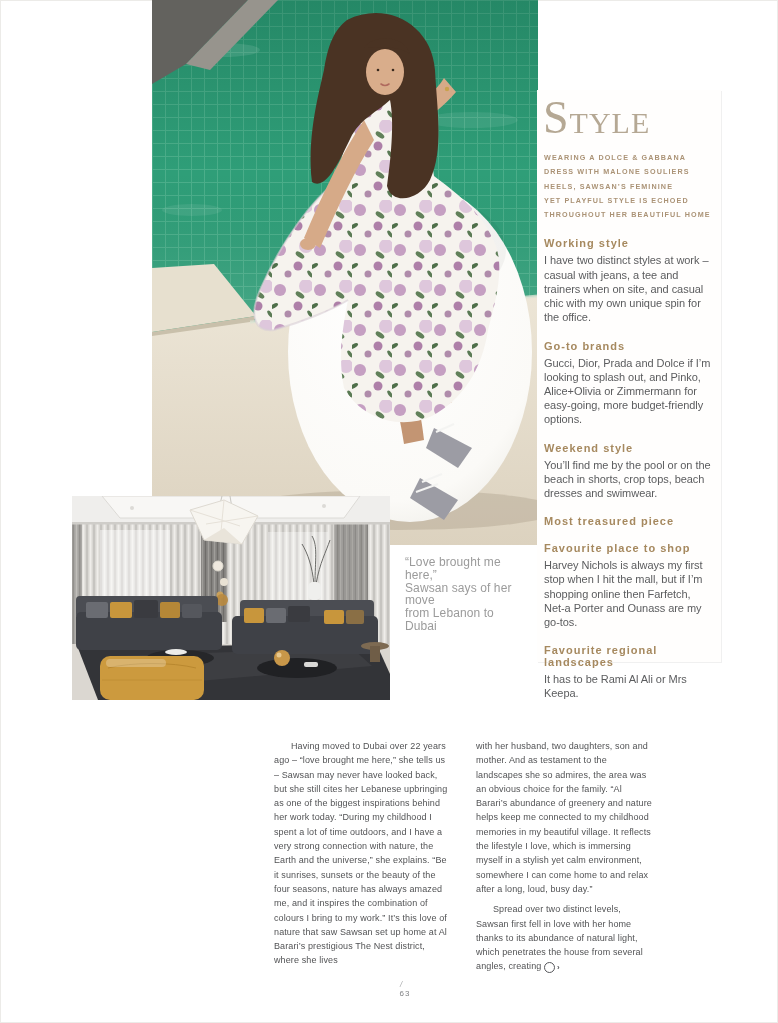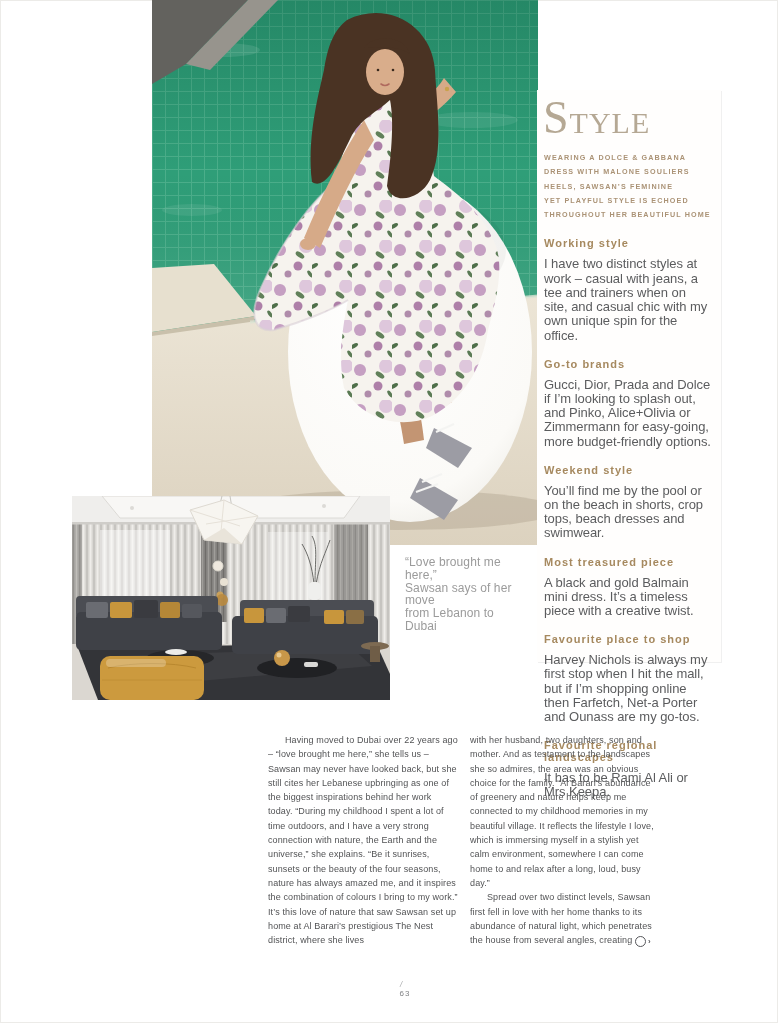--- a/index.html
+++ b/index.html
@@ -20,31 +20,31 @@
     font-family:"Liberation Serif",serif;color:#b5a894;font-size:30px;letter-spacing:1px;
     padding:8px 0 0 6px;line-height:40px;
   }
   .style-logo::first-letter{font-size:46px;}
   .standfirst{
     margin:8px 10px 0 7px;font-size:7.2px;font-weight:bold;letter-spacing:1.1px;
     line-height:14.3px;color:#ab9376;white-space:pre-line;
   }
   .style-section{margin:15px 10px 0 7px;}
   .sec-heading{font-size:11px;font-weight:bold;letter-spacing:1px;color:#a6895f;margin-bottom:4px;}
-  .sec-body{font-size:13px;letter-spacing:-0.05px;line-height:14.2px;color:#5b5c5e;margin-top:8px;}
+  .sec-body{font-size:11px;letter-spacing:-0.05px;line-height:14.2px;color:#5b5c5e;}
   
   .interior-photo{position:absolute;left:72px;top:496px;width:318px;height:204px;overflow:hidden;}
   .interior-photo svg{display:block;}
   
   .caption{
     position:absolute;left:405px;top:556px;width:120px;font-size:12px;line-height:12.8px;
     color:#9b9b9b;white-space:pre-line;letter-spacing:.1px;
   }
   
-  .article p{margin:0;font-size:9px;line-height:14.3px;color:#525355;letter-spacing:.12px;}
+  .article p{margin:6px;font-size:9px;line-height:14.3px;color:#525355;letter-spacing:.12px;}
   .col-left{position:absolute;left:268px;top:733px;width:190px;}
   .col-right{position:absolute;left:470px;top:733px;width:190px;}
   .indent{text-indent:17px;}
   .cont-icon{
     display:inline-flex;align-items:center;justify-content:center;
     width:9px;height:9px;border:1px solid #55565a;border-radius:50%;
     font-size:8px;line-height:9px;color:#55565a;margin-left:3px;vertical-align:-1px;
     font-weight:bold;
   }
   
@@ -155,21 +155,20 @@
     <div class="style-section">
       <div class="sec-heading">Go-to brands</div>
       <div class="sec-body">Gucci, Dior, Prada and Dolce if I’m looking to splash out, and Pinko, Alice+Olivia or Zimmermann for easy-going, more budget-friendly options.</div>
     </div>
     <div class="style-section">
       <div class="sec-heading">Weekend style</div>
       <div class="sec-body">You’ll find me by the pool or on the beach in shorts, crop tops, beach dresses and swimwear.</div>
     </div>
     <div class="style-section">
       <div class="sec-heading">Most treasured piece</div>
-      <div class="sec-body">A black and gold Balmain mini dress. It’s a timeless piece with a creative twist.</div>
     </div>
     <div class="style-section">
       <div class="sec-heading">Favourite place to shop</div>
       <div class="sec-body">Harvey Nichols is always my first stop when I hit the mall, but if I’m shopping online then Farfetch, Net-a Porter and Ounass are my go-tos.</div>
     </div>
     <div class="style-section">
       <div class="sec-heading">Favourite regional landscapes</div>
       <div class="sec-body">It has to be Rami Al Ali or Mrs Keepa.</div>
     </div>
   </div>

